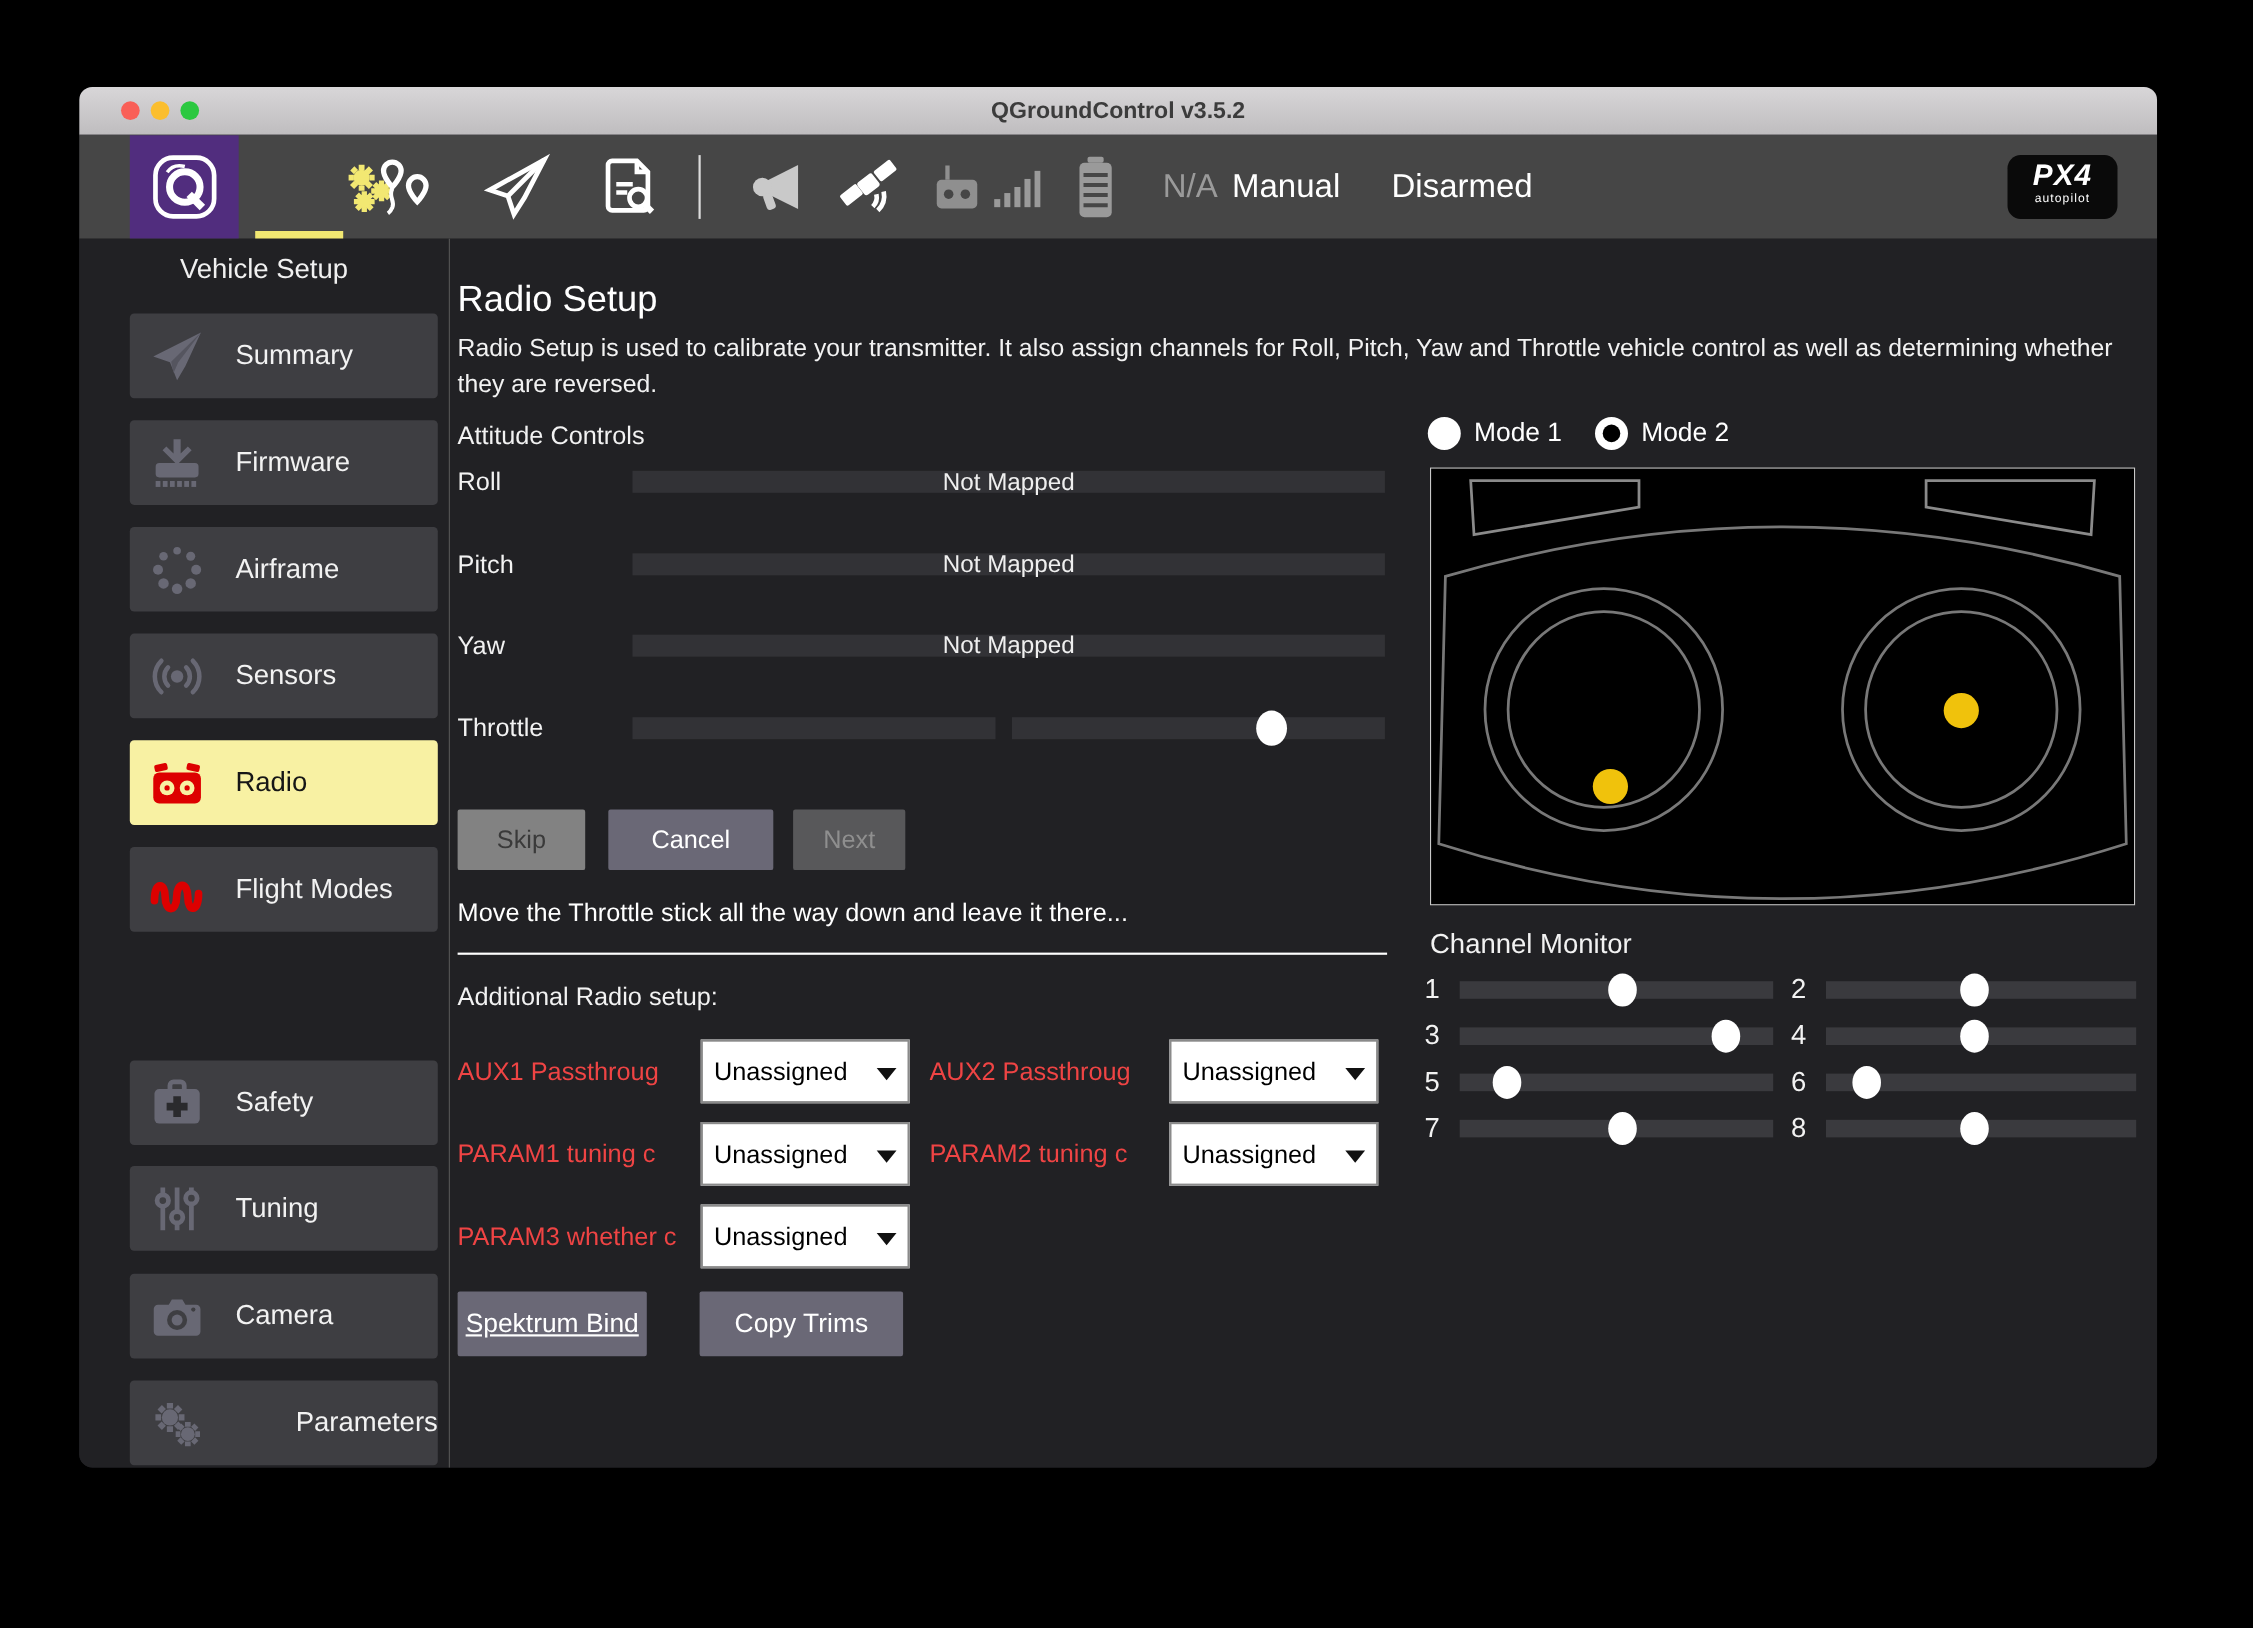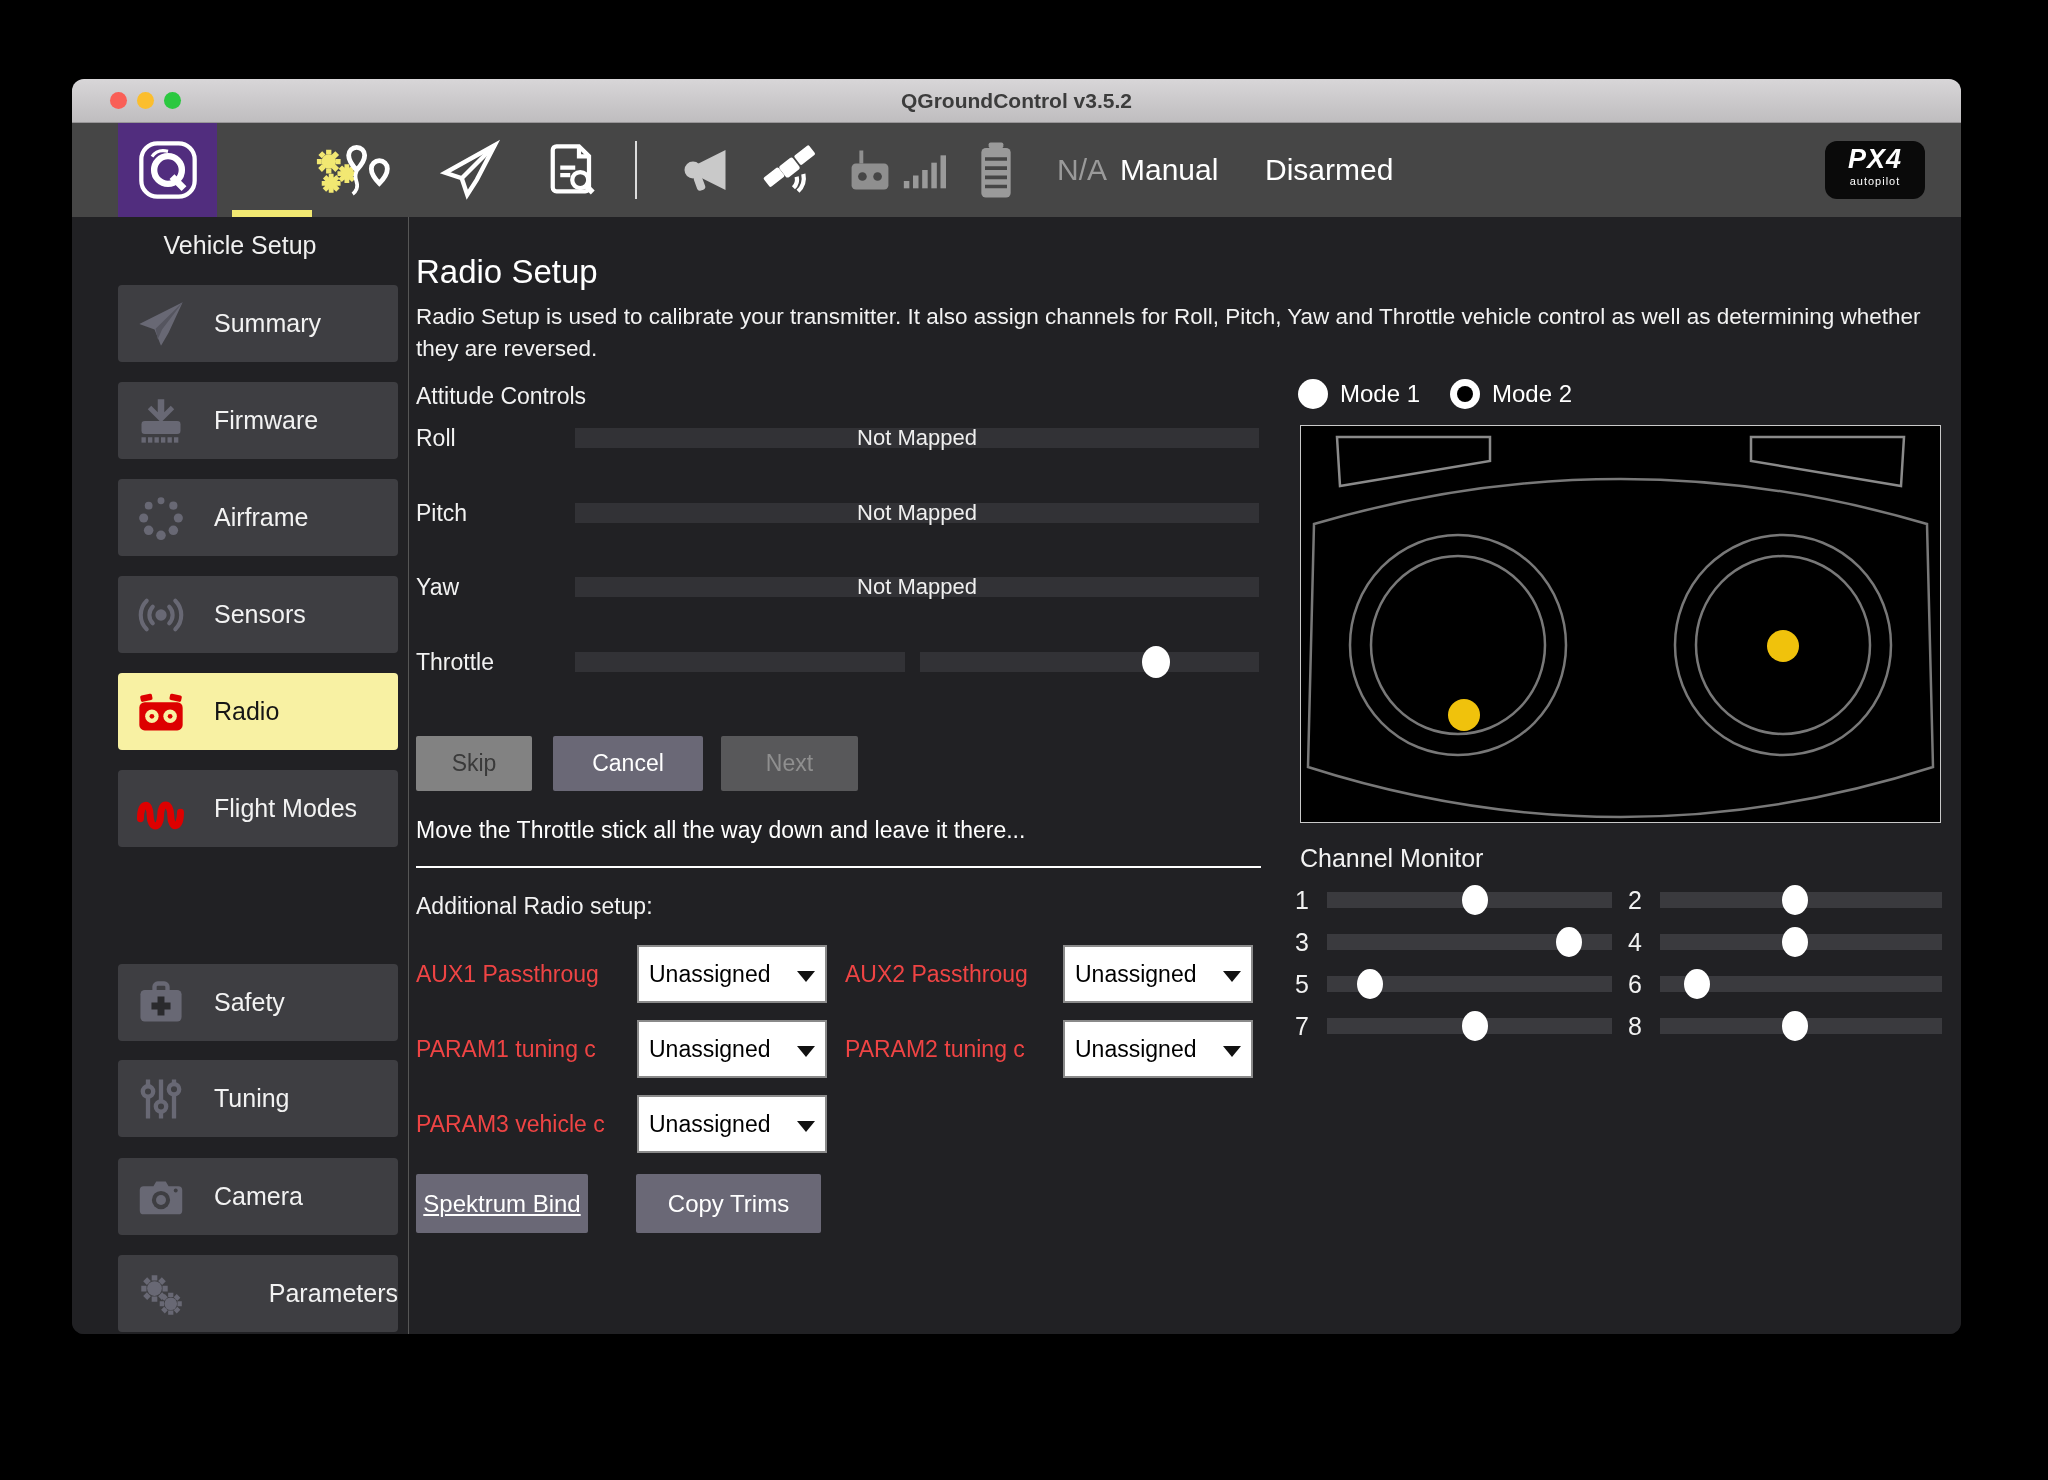--- a/index.html
+++ b/index.html
@@ -44,21 +44,21 @@
   .desc{position:absolute;left:7px;top:84px;width:1528px;color:#f2f2f2;font-size:22.5px;line-height:32px;}
   .sec-h{position:absolute;color:#f2f2f2;font-size:23px;}
   .row-label{position:absolute;left:7px;transform:translateY(-50%);color:#f2f2f2;font-size:23px;}
   .abar{position:absolute;left:166px;width:684px;height:20px;top:0;background:#323236;}
   .abar .nm{display:block;width:100%;text-align:center;line-height:20px;color:#efefef;font-size:22px;}
   .tseg{position:absolute;height:20px;background:#323236;}
   .tdot{position:absolute;width:28px;height:32px;border-radius:50%;background:#fff;top:50%;transform:translate(-50%,-50%);}
   .btn{position:absolute;top:519px;height:55px;border-radius:2px;text-align:center;line-height:55px;font-size:23px;}
   .btn.skip{left:7px;width:116px;background:#828282;color:#3a3a3a;}
   .btn.cancel{left:144px;width:150px;background:#6a6876;color:#fff;}
-  .btn.next{left:312px;width:137px;background:#58585a;color:#8f8f8f;}
+  .btn.next{left:312px;width:102px;background:#58585a;color:#8f8f8f;}
   .instruction{position:absolute;left:7px;top:613px;transform:translateY(-50%);color:#fff;font-size:23px;}
   .sep{position:absolute;left:7px;top:649px;width:845px;height:2px;background:#fff;}
   .ddrow-label{position:absolute;transform:translateY(-50%);color:#ef4444;font-size:23px;white-space:nowrap;overflow:hidden;}
   .dropdown{position:absolute;width:190px;height:58px;background:#fff;border:2px solid #8a8a8a;
             box-sizing:border-box;color:#000;font-size:23px;line-height:54px;padding-left:10px;}
   .dropdown .tri{position:absolute;right:10px;top:24px;width:0;height:0;
                  border-left:9px solid transparent;border-right:9px solid transparent;border-top:11px solid #111;}
   .btn2{position:absolute;top:957px;height:59px;background:#6a6876;color:#fff;text-align:center;
         line-height:59px;font-size:24px;border-radius:2px;}
   
@@ -415,21 +415,21 @@
         <div class="dropdown" style="left:228px;top:803px;">
           <span>Unassigned</span>
           <span class="tri"></span>
         </div>
         <div class="ddrow-label" style="left:436px;top:832px;width:220px;">PARAM2 tuning c</div>
         <div class="dropdown" style="left:654px;top:803px;">
           <span>Unassigned</span>
           <span class="tri"></span>
         </div>
 
-        <div class="ddrow-label" style="left:7px;top:907px;width:224px;">PARAM3 vehicle c</div>
+        <div class="ddrow-label" style="left:7px;top:907px;width:224px;">PARAM3 whether c</div>
         <div class="dropdown" style="left:228px;top:878px;">
           <span>Unassigned</span>
           <span class="tri"></span>
         </div>
 
         <div class="btn2" style="left:7px;width:172px;text-decoration:underline;">Spektrum Bind</div>
         <div class="btn2" style="left:227px;width:185px;">Copy Trims</div>
 
         <div class="mode" style="left:889px;">
           <span class="rcirc"></span>

